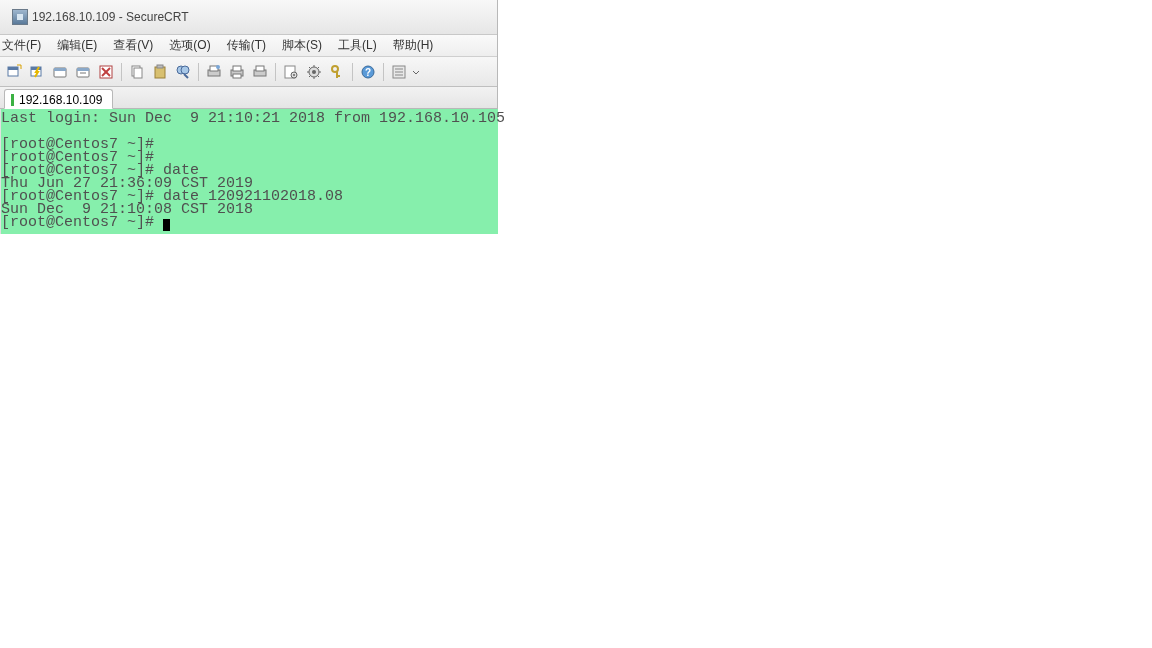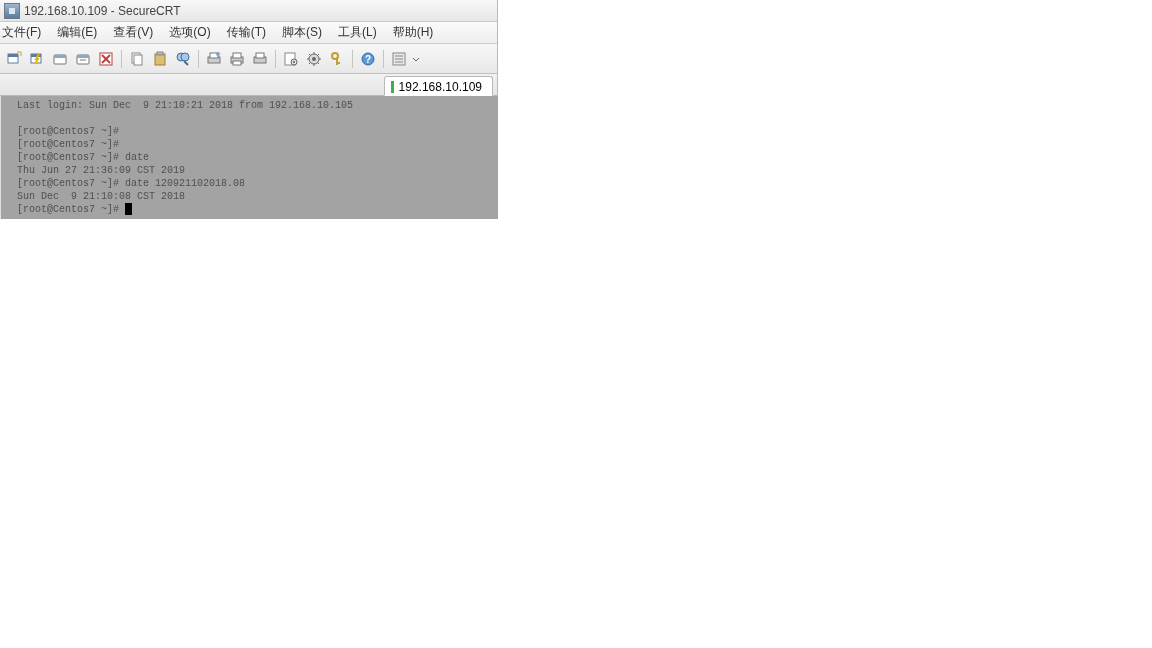--- a/index.html
+++ b/index.html
@@ -10,26 +10,26 @@
     font-size: 12px;
     background: #ffffff;
     overflow: hidden;
   }
   .window {
     width: 498px;
     border-right: 1px solid #b8b8b8;
     background: #ffffff;
   }
   .titlebar {
-    height: 22px;
+    height: 35px;
     background: linear-gradient(#f8f8f8, #e6e6e6);
     border-bottom: 1px solid #c8c8c8;
     display: flex;
     align-items: center;
-    padding: 0 4px;
+    padding: 0 12px;
     gap: 4px;
   }
   .app-icon {
     width: 16px; height: 16px;
     border: 1px solid #6a7a8a;
     background: linear-gradient(#9fb7cf, #5a7a9a);
     position: relative;
     flex-shrink: 0;
   }
   .app-icon::after {
@@ -75,48 +75,47 @@
     background: #c4c4c4;
     margin: 0 2px;
   }
   .tabbar {
     height: 22px;
     background: linear-gradient(#f2f2f2, #e5e5e5);
     border-bottom: 1px solid #b8b8b8;
     display: flex;
     align-items: flex-end;
     padding: 0 4px;
-    justify-content: flex-end;
   }
   .tab {
     height: 20px;
     background: #fff;
     border: 1px solid #b8b8b8;
     border-bottom: 1px solid #fff;
     border-radius: 3px 3px 0 0;
     padding: 2px 10px 0 6px;
     display: flex;
     align-items: center;
     gap: 5px;
     position: relative;
     top: 1px;
   }
   .tab-led {
     width: 3px; height: 12px;
     background: #3bb143;
   }
   .terminal {
     width: 498px;
-    background: #a3a3a3;
+    background: #86efac;
     color: #505050;
     font-family: "Courier New", Consolas, monospace;
-    font-size: 10px;
+    font-size: 15px;
     line-height: 13px;
     white-space: pre;
-    padding: 3px 16px;
+    padding: 3px 0;
     border-left: 1px solid #e0e0e0;
   }
   .cursor-block {
     display: inline-block;
     width: 7px; height: 12px;
     background: #000;
     vertical-align: text-bottom;
   }
   
   svg { width: 16px; height: 16px; }

